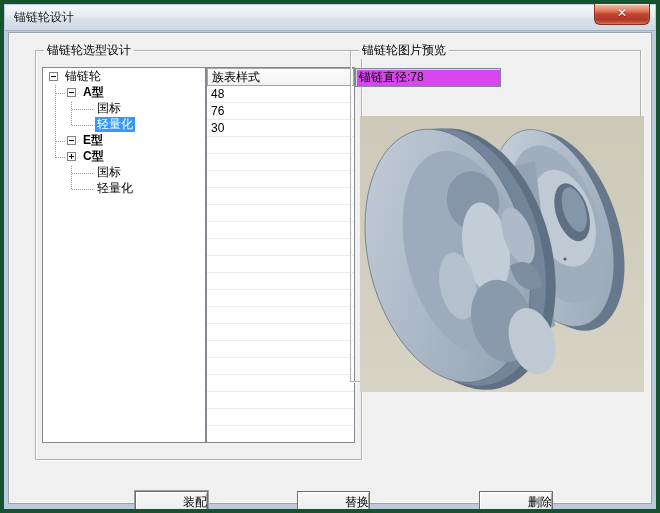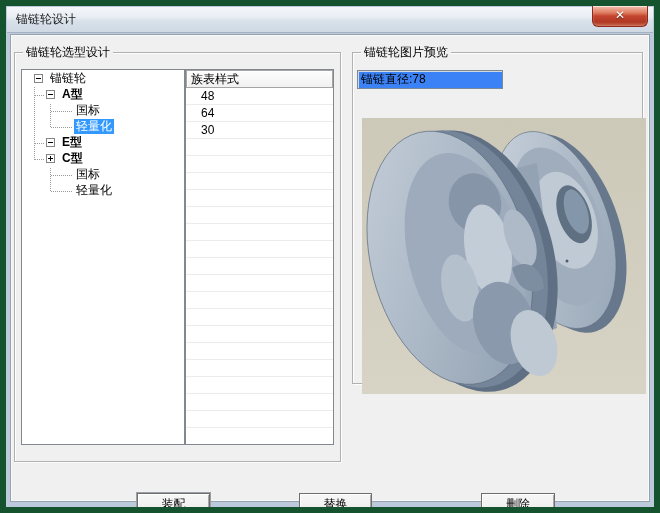--- a/index.html
+++ b/index.html
@@ -1,79 +1,79 @@
 <!DOCTYPE html>
 <html><head>
 <meta charset="utf-8">
 <style>
   * { box-sizing: border-box; }
   html,body { margin:0; padding:0; background:#fff; }
   body { font-family:"Liberation Sans","DejaVu Sans",sans-serif; font-size:12px; color:#000; }
 
   
   .window { position:relative; width:660px; height:513px;
-    background:#bccadb; border:6px solid #14532d; overflow:hidden; }
+    background:#bccadb; border:4px solid #14532d; overflow:hidden; }
   .titlebar { position:absolute; left:1px; top:1px; right:1px; height:26px;
     background:linear-gradient(#f4f6f9, #e9eef4 40%, #d9e1ea 55%, #cfd9e4);
     border-bottom:1px solid #a4b2c2; display:flex; align-items:center; }
   .title-text { margin-left:9px; color:#1a1a1a; }
   .close-btn { position:absolute; top:0px; right:6px; width:56px; height:21px;
     border:1px solid #8e2a1c; border-top:none; border-radius:0 0 6px 6px;
     background:linear-gradient(#f3c0af, #dd7a5f 35%, #c4452f 50%, #b03824 80%, #c96a4f);
     box-shadow:inset 0 1px 0 rgba(255,255,255,.55), inset 0 0 2px rgba(255,255,255,.35);
     color:#fff; font-weight:bold; font-size:12px; text-align:center; line-height:19px;
     cursor:default; text-shadow:0 1px 1px rgba(0,0,0,.5); }
   .client { position:absolute; left:4px; top:28px; right:4px; bottom:5px;
     background:#f0f0f0; border:1px solid #98a3ad; box-shadow:inset 0 0 0 1px #f7f9fb; }
 
   
   .groupbox { position:absolute; border:1px solid #b1b1b1; box-shadow:1px 1px 0 #fdfdfd, inset 1px 1px 0 #fdfdfd; }
   .groupbox .gb-title { position:absolute; top:-9px; left:8px; background:#f0f0f0; padding:0 3px; }
-  .gb-left  { left:3px;  top:17px; width:327px; height:410px; }
+  .gb-left  { left:26px;  top:17px; width:327px; height:410px; }
   .gb-right { left:341px; top:17px; width:291px; height:332px; }
 
   
   .tree { position:absolute; left:6px; top:16px; width:164px; height:376px;
     background:#fff; border:1px solid #828790; overflow:hidden; }
   .trow { position:relative; height:16px; display:flex; align-items:center; white-space:nowrap; }
-  .trow.d0 { padding-left:12px; }
+  .trow.d0 { padding-left:6px; }
   .trow.d1 { padding-left:24px;font-weight:bold; }
   .trow.d2 { padding-left:52px; }
   .tlabel { padding:0 2px; line-height:15px; }
   .trow.sel .tlabel { background:#3399ff; color:#fff; }
   .expander { position:relative; width:9px; height:9px; border:1px solid #848484;
     background:#fff; margin-right:5px; flex:0 0 9px; }
   .expander::before { content:""; position:absolute; left:1px; right:1px; top:3px; height:1px; background:#000; }
   .expander.plus::after { content:""; position:absolute; top:1px; bottom:1px; left:3px; width:1px; background:#000; }
   .dotv { position:absolute; width:1px;
     background:repeating-linear-gradient(to bottom,#9a9a9a 0 1px,transparent 1px 2px); }
   .doth { position:absolute; height:1px;
     background:repeating-linear-gradient(to right,#9a9a9a 0 1px,transparent 1px 2px); }
 
   
   .flist { position:absolute; left:170px; top:16px; width:149px; height:376px;
     background:#15803d; border:1px solid #828790; overflow:hidden; }
   .flist-header { height:18px; background:linear-gradient(#fdfdfd,#f1f1f1);
     border:1px solid #a5a5a5; box-shadow:inset 1px 1px 0 #fff; padding:1px 4px; line-height:15px; }
   .flist-body { position:absolute; left:0; right:0; top:18px; bottom:0;
     background:repeating-linear-gradient(to bottom,#fff 0 16px,#ececec 16px 17px); }
-  .flist-row { height:17px; line-height:16px; padding-left:15px; }
+  .flist-row { height:17px; line-height:16px; padding-left:4px; }
 
   
   .dia-field { position:absolute; left:4px; top:17px; width:146px; height:19px;
-    background:#3b82f6; border:1px solid #7b8a99;
+    background:#d946ef; border:1px solid #7b8a99;
     box-shadow:inset 1px 1px 0 #d7d7d7; line-height:17px; padding-left:3px; }
   .preview { position:absolute; left:9px; top:65px; width:284px; height:276px;
     background:#d3cfc0; }
   .preview svg { display:block; }
 
   
   .btn { position:absolute; top:458px; height:23px; background:linear-gradient(#f7f7f7,#ebebeb);
     border:1px solid #6e6e6e; box-shadow:inset 1px 1px 0 #ffffff, inset -1px -1px 0 #a9a9a9;
-    text-align:center; line-height:21px; cursor:default; }
+    text-align:right; line-height:21px; cursor:default; }
   .btn-assemble { left:126px; width:73px; box-shadow:inset 1px 1px 0 #ffffff, inset -1px -1px 0 #a9a9a9, 0 0 0 1px #9aa0a6; }
   .btn-replace  { left:288px; width:73px; }
   .btn-delete   { left:470px; width:74px; }
 </style>
 </head>
 <body>
 
 <div class="window">
 
   <div class="titlebar">
@@ -128,21 +128,21 @@
         </div>
         <div class="trow d2">
           <span class="tlabel">轻量化</span>
         </div>
       </div>
 
       <div class="flist">
         <div class="flist-header">族表样式</div>
         <div class="flist-body">
           <div class="flist-row">48</div>
-          <div class="flist-row">64</div>
+          <div class="flist-row">76</div>
           <div class="flist-row">30</div>
         </div>
       </div>
     </div>
 
     <div class="groupbox gb-right">
       <span class="gb-title">锚链轮图片预览</span>
 
       <div class="dia-field">锚链直径:78</div>
 

